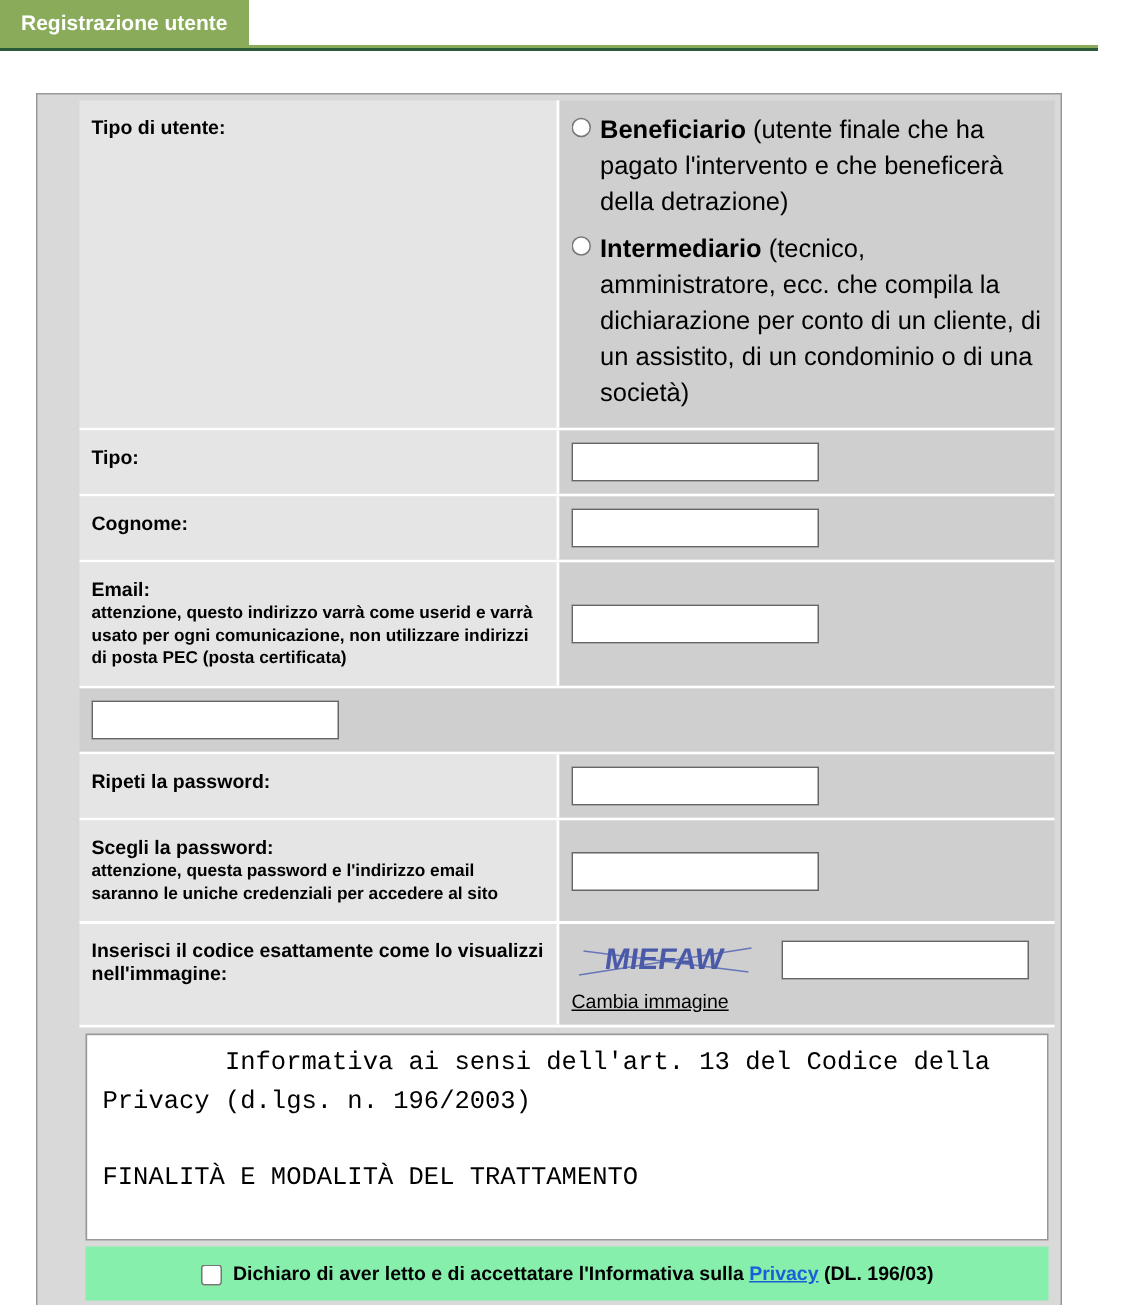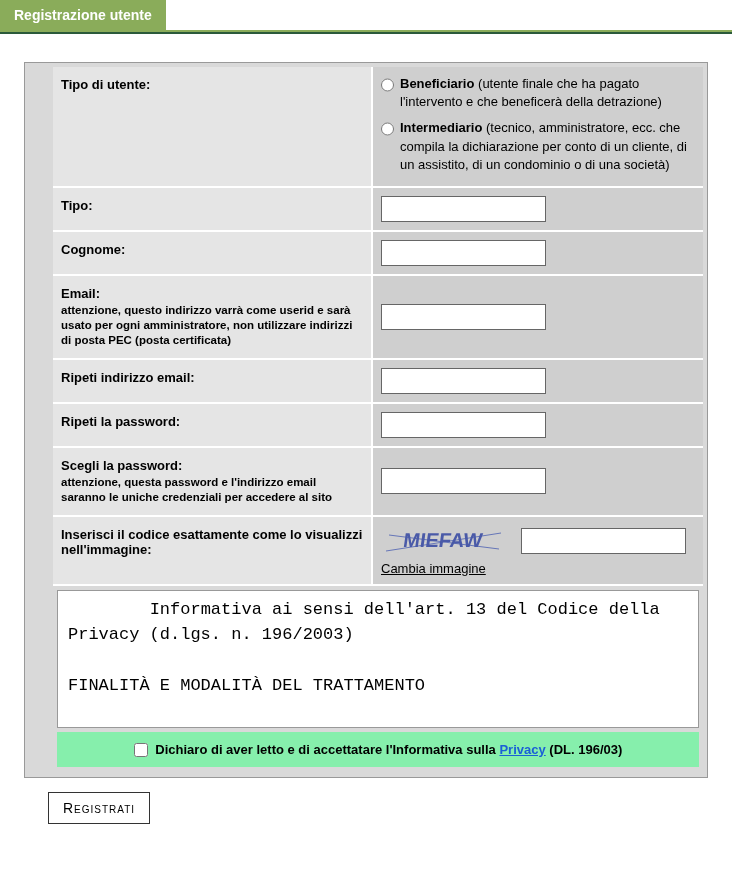--- a/index.html
+++ b/index.html
@@ -25,21 +25,21 @@
       padding: 10px 8px;
       font-weight: bold;
       font-size: 13px;
       border-right: 2px solid #fff;
     }
     .label-cell .sub { font-weight: bold; font-size: 11.5px; line-height: 1.3; display:block; margin-top:2px; }
     .input-cell { flex: 1; background: #cfcfcf; padding: 8px; display:flex; align-items:center; }
     .big-first .input-cell { align-items: flex-start; flex-direction: column; gap: 4px; }
     .radio-line { display:flex; align-items:flex-start; gap:6px; margin-bottom:4px; }
     .radio-line input { margin-top: 3px; }
-    .radio-text { font-size: 13px; line-height: 1.4; }
+    .radio-text { font-size: 17px; line-height: 1.4; }
     input[type="text"], input[type="password"] {
       width: 165px;
       height: 26px;
       border: 1px solid #666;
       padding: 2px 4px;
       font-size: 13px;
       background: #fff;
     }
     input[type="radio"] { width:14px; height:14px; }
     .captcha-row .input-cell { flex-direction: column; align-items:flex-start; gap:4px; }
@@ -121,29 +121,28 @@
         <div class="row">
           <div class="label-cell">Cognome:</div>
           <div class="input-cell">
               <input type="text" style="">
             </div>
         </div>
 
         <div class="row">
           <div class="label-cell">
             <span>Email:</span>
-            <span class="sub">attenzione, questo indirizzo varrà come userid e sarà usato per ogni amministratore, non utilizzare indirizzi di posta PEC (posta certificata)</span>
+            <span class="sub">attenzione, questo indirizzo varrà come userid e varrà usato per ogni comunicazione, non utilizzare indirizzi di posta PEC (posta certificata)</span>
           </div>
           <div class="input-cell">
               <input type="text" style="">
             </div>
         </div>
 
         <div class="row">
-          <div class="label-cell">Ripeti indirizzo email:</div>
           <div class="input-cell">
               <input type="text" style="">
             </div>
         </div>
 
         <div class="row">
           <div class="label-cell">Ripeti la password:</div>
           <div class="input-cell">
               <input type="password" style="">
             </div>

